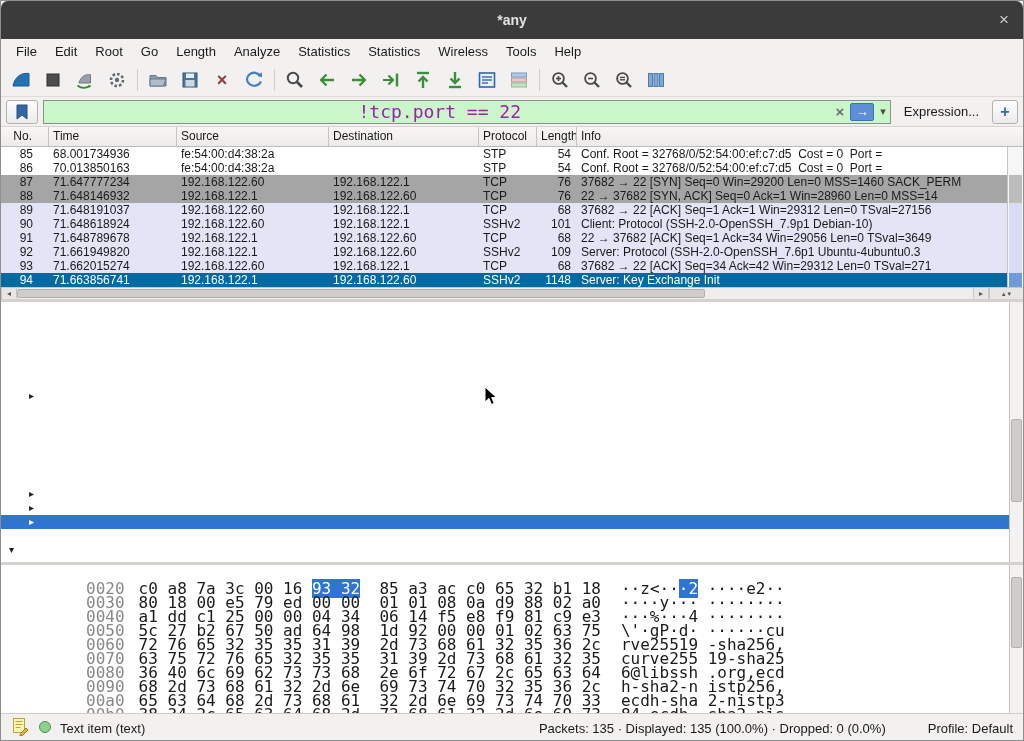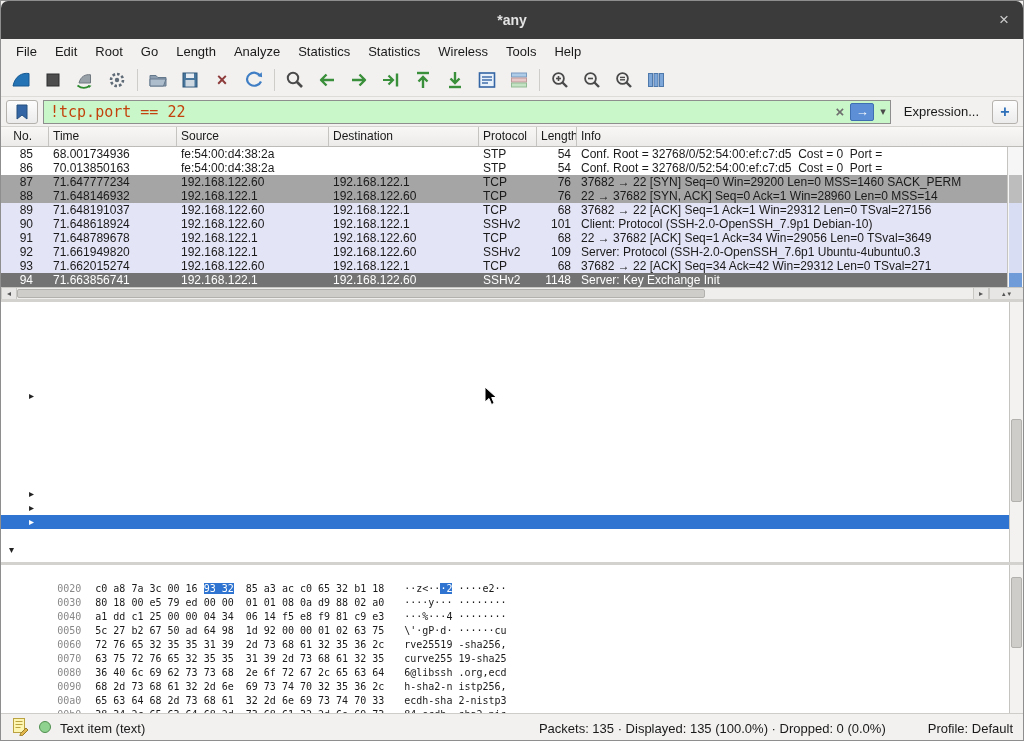--- a/index.html
+++ b/index.html
@@ -18,37 +18,37 @@
   
   .toolbar { height:34px; display:flex; align-items:center; padding-left:4px; background:#f2f1f0; border-bottom:1px solid #dedcd9; }
   .tb-icon { width:32px; height:30px; display:flex; align-items:center; justify-content:center; border-radius:3px; }
   .tb-sep { width:1px; height:22px; background:#cfcdca; margin:0 4px; }
   .tb-x { font-size:18px; font-weight:bold; color:#8d3b3b; line-height:18px; }
 
   
   .filterbar { height:30px; display:flex; align-items:center; padding:2px 5px; gap:5px; background:#f2f1f0; border-bottom:1px solid #d6d4d1; }
   .bookmark-btn { width:32px; height:24px; border:1px solid #b5b2ad; border-radius:3px; background:linear-gradient(#fdfdfd,#ebebeb); display:flex; align-items:center; justify-content:center; }
   .filter-box { flex:1; height:24px; border:1px solid #8e8e8e; background:#c9f7c9; display:flex; align-items:center; padding:0 4px 0 6px; gap:6px; }
-  .filter-box input { flex:1; border:none; background:transparent; outline:none; font-family:"DejaVu Sans Mono", monospace; font-size:15px; color:#c2410c; }
+  .filter-box input { flex:1; border:none; background:transparent; outline:none; font-family:"DejaVu Sans Mono", monospace; font-size:18px; color:#a21caf;text-align:center; }
   .filter-clear { color:#6f6f6f; font-size:15px; font-weight:bold; }
   .filter-apply { width:24px; height:18px; background:#5c8fd6; border:1px solid #3f6fb0; border-radius:2px; color:#ffffff; display:flex; align-items:center; justify-content:center; font-size:13px; line-height:16px; }
   .filter-caret { color:#4a4a4a; font-size:11px; }
   .expression { padding:0 8px; }
   .add-btn { width:26px; height:24px; border:1px solid #b5b2ad; border-radius:3px; background:linear-gradient(#fdfdfd,#ebebeb); color:#2d6fb8; font-size:16px; font-weight:bold; display:flex; align-items:center; justify-content:center; }
 
   
   .plist-header { height:20px; display:flex; background:linear-gradient(#f8f7f6,#ecebe9); border-bottom:1px solid #bdbbb8; font-size:12px; }
   .ph-cell { border-right:1px solid #c6c4c1; padding:2px 0 0 4px; overflow:hidden; white-space:nowrap; }
   .plist-body { height:140px; display:flex; background:#ffffff; }
   .plist-rows { flex:1; overflow:hidden; font-family:Liberation Sans, sans-serif; font-size:12px; }
   .plist-row { height:14px; line-height:14px; display:flex; white-space:pre; overflow:hidden; }
   .plist-row[data-style="stp"] { background:#ffffff; }
   .plist-row[data-style="syn"] { background:#a5a5a5; }
   .plist-row[data-style="tcp"] { background:#e4e4f7; }
-  .plist-row[data-style="sel"] { background:#737373; color:#ffffff;align-items:flex-end; }
+  .plist-row[data-style="sel"] { background:#0369a1; color:#ffffff;align-items:flex-end; }
   .c-no   { width:48px;  text-align:right; padding-right:16px; }
   .c-time { width:128px; padding-left:4px; }
   .c-src  { width:152px; padding-left:4px; }
   .c-dst  { width:150px; padding-left:4px; }
   .c-proto{ width:58px;  padding-left:4px; }
   .c-len  { width:40px;  text-align:right; padding-right:6px; }
   .c-info { flex:1; padding-left:4px; overflow:hidden; }
 
   .plist-vscroll { width:16px; background:#f6f6f6; border-left:1px solid #c6c4c1; position:relative; }
   .vm-syn { position:absolute; left:1px; right:1px; top:28px; height:28px; background:#bdbdbd; }
@@ -72,21 +72,21 @@
   .d-line .expander { position:absolute; left:28px; top:0; width:12px; font-family:"DejaVu Sans", sans-serif; font-size:10px; color:#222; }
   .d-line[data-indent="0"] .expander { left:8px; }
   .d-line[data-arrow="collapsed"] .expander::before { content:"▸"; }
   .d-line[data-arrow="expanded"] .expander::before { content:"▾"; }
   .d-line[data-sel="true"] { background:#2f74d0; color:#ffffff; }
   .d-line[data-sel="true"] .expander { color:#ffffff; }
   .d-vscroll { position:absolute; right:0; top:0; bottom:0; width:14px; background:#f3f2f0; border-left:1px solid #c6c4c1; }
   .d-thumb { position:absolute; left:1px; right:1px; top:45%; height:32%; background:#cfcdca; border:1px solid #b3b1ae; border-radius:2px; }
 
   
-  .hexpane { height:148px; background:#ffffff; overflow:hidden; padding:3px 0 0 8px; position:relative; font-family:"DejaVu Sans Mono", monospace; font-size:10px; }
+  .hexpane { height:148px; background:#ffffff; overflow:hidden; padding:3px 0 0 8px; position:relative; font-family:"DejaVu Sans Mono", monospace; font-size:16px; }
   .hex-row { height:14px; line-height:14px; white-space:pre; }
   .h-off { color:#888888; margin-right:14px; }
   .h-bytes { margin-right:20px; }
   .h-sel { background:#2f74d0; color:#ffffff; }
   .x-vscroll { position:absolute; right:0; top:0; bottom:0; width:14px; background:#f3f2f0; border-left:1px solid #c6c4c1; }
   .x-thumb { position:absolute; left:1px; right:1px; top:8%; height:48%; background:#cfcdca; border:1px solid #b3b1ae; border-radius:2px; }
 
   
   .statusbar { height:29px; border-top:1px solid #cfcdca; background:#f2f1f0; display:flex; align-items:center; padding:1px 10px; gap:8px; }
   .sb-spacer { flex:1; }

